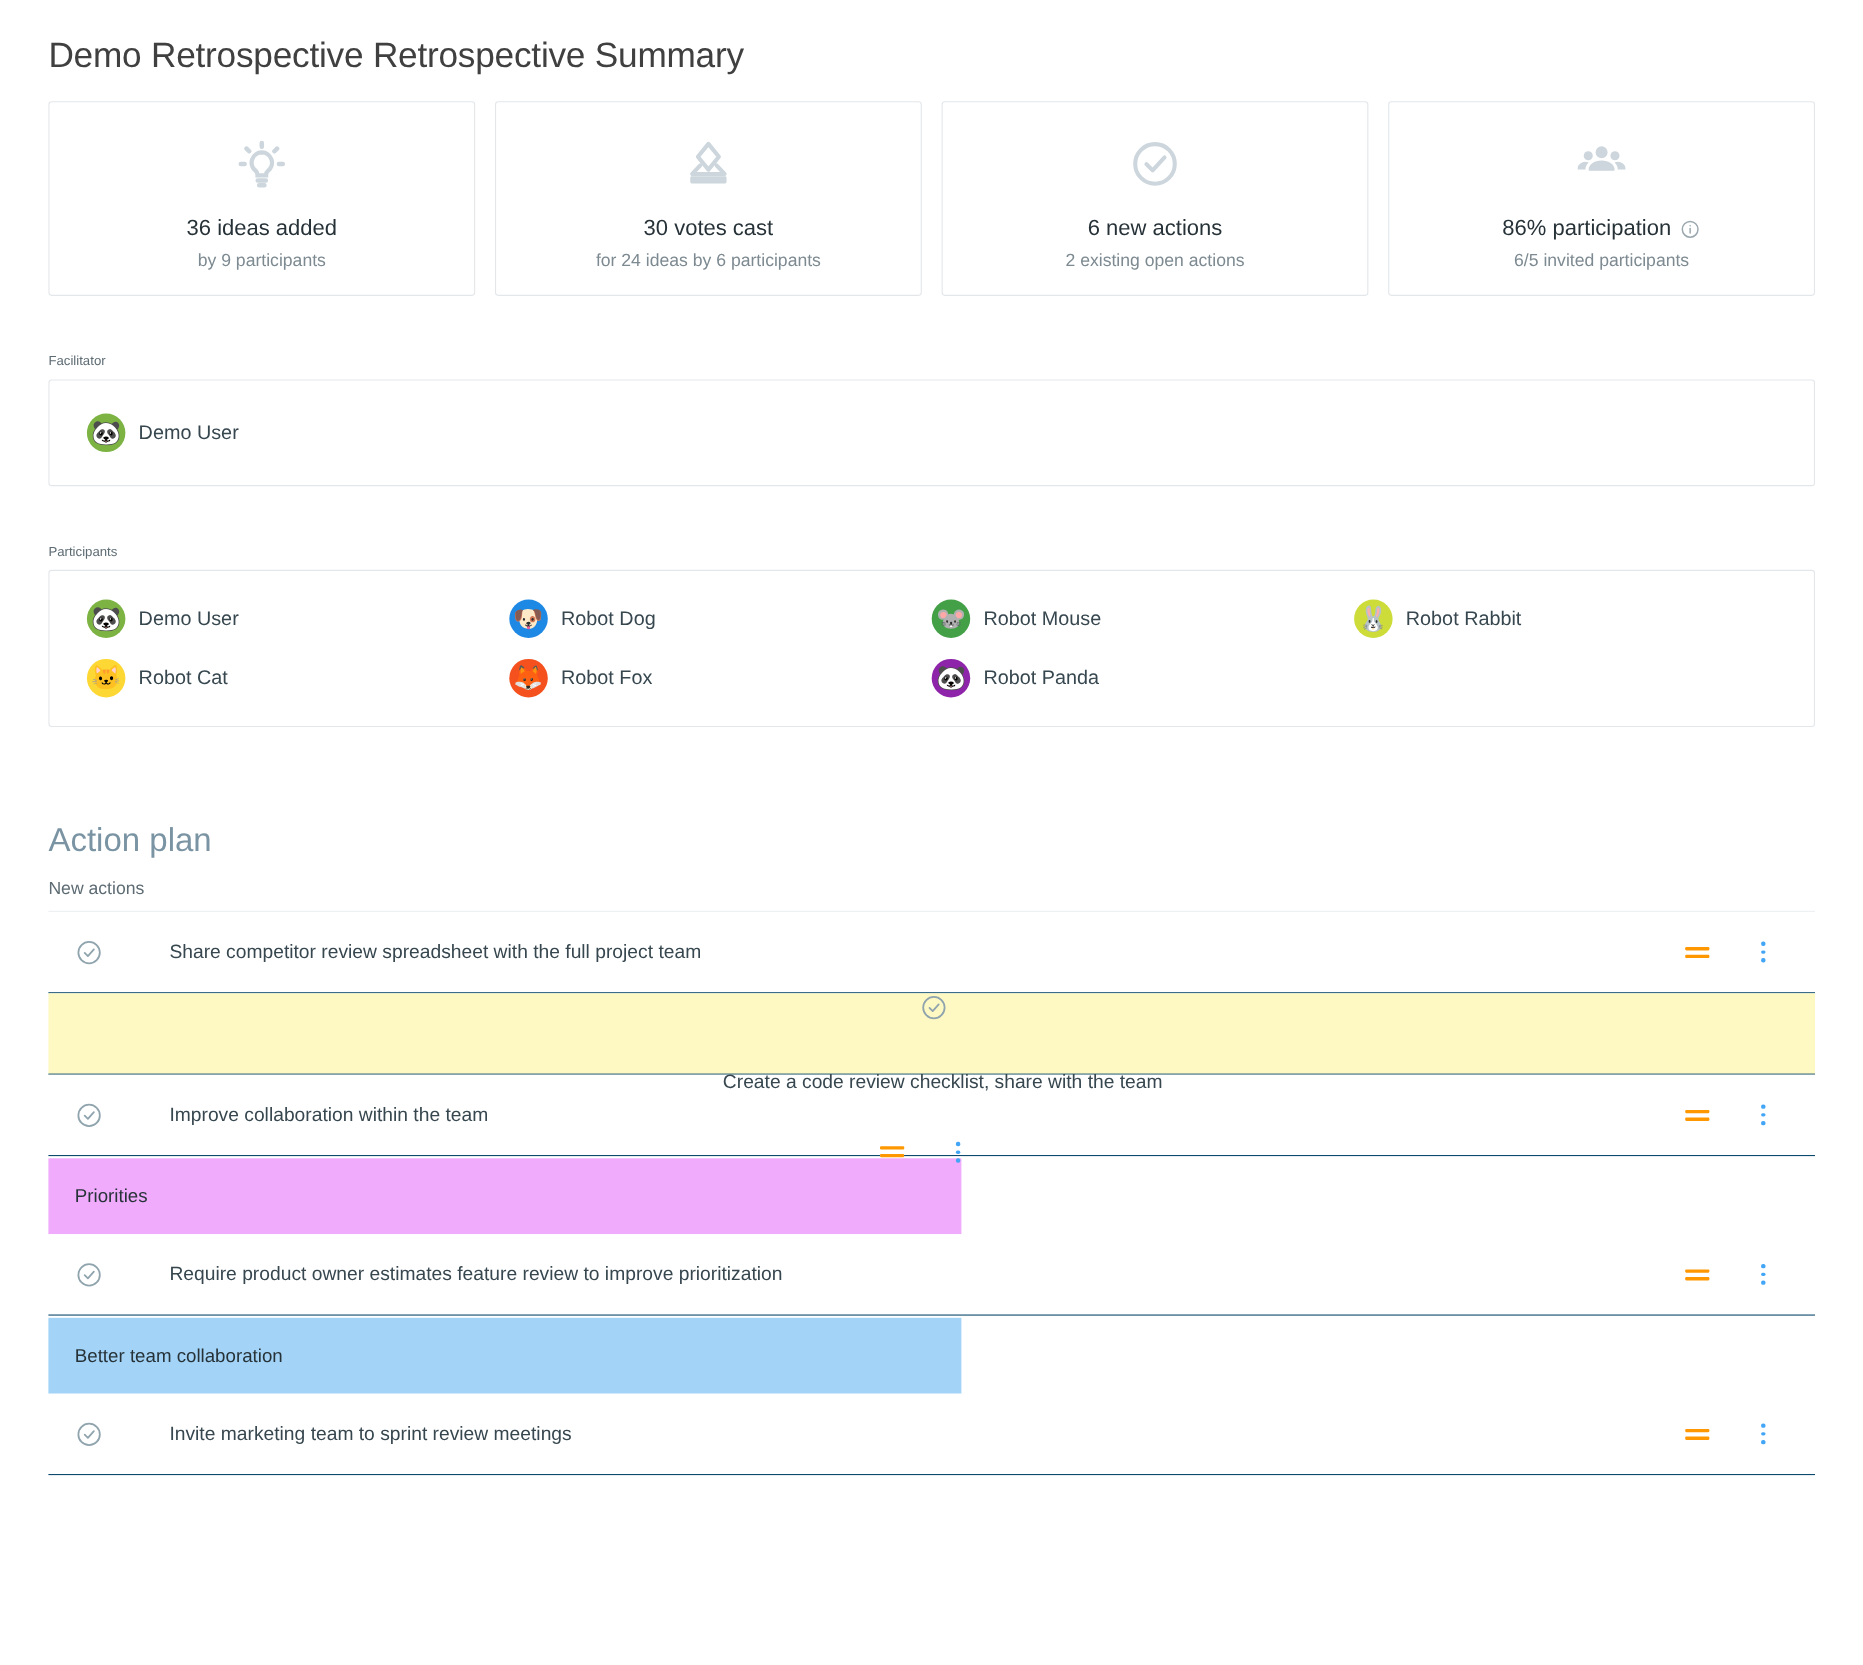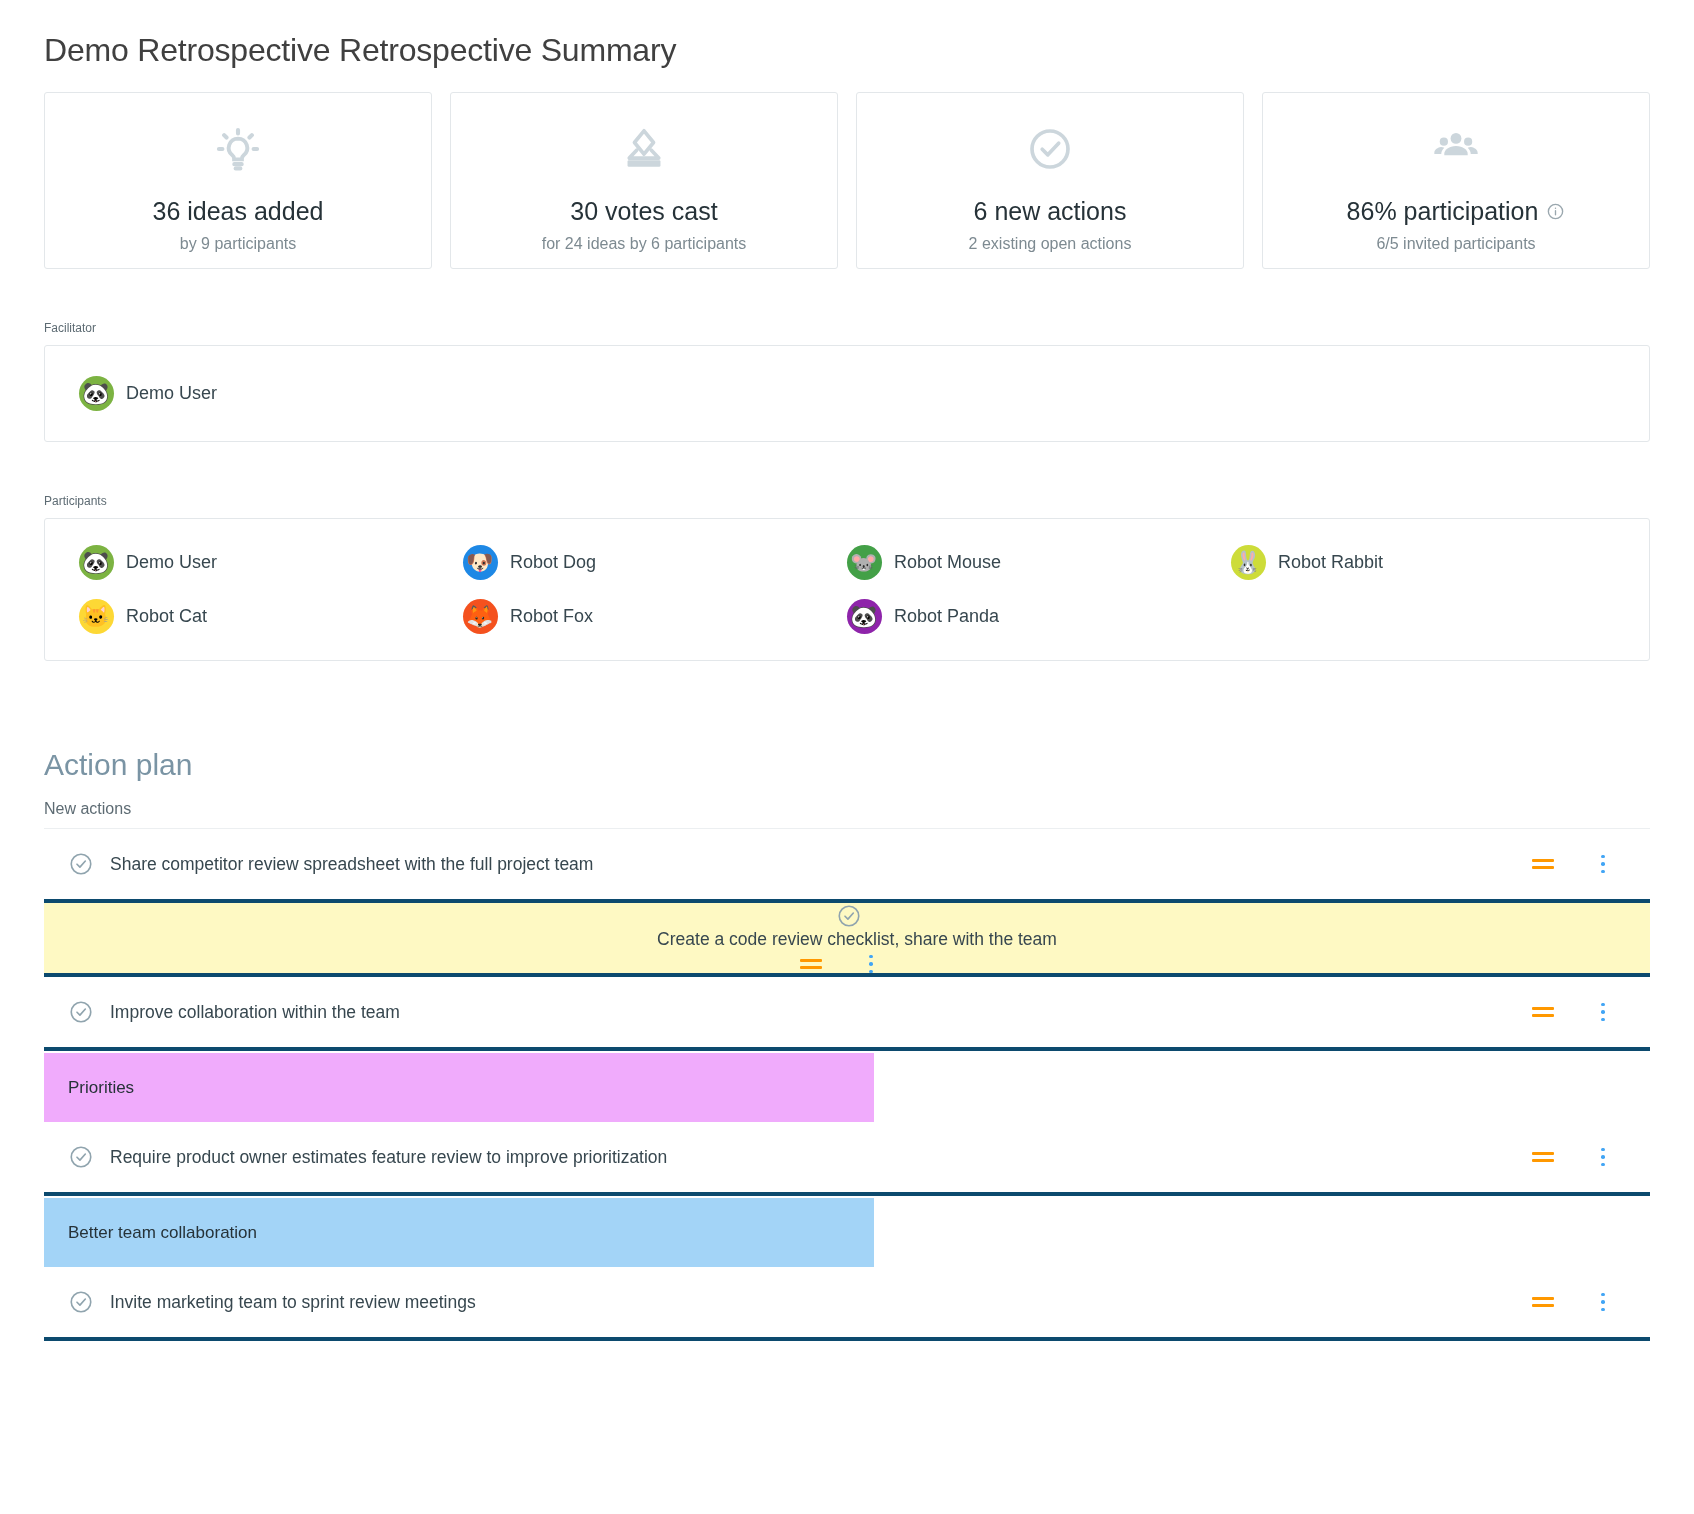--- a/index.html
+++ b/index.html
@@ -34,21 +34,21 @@
     height: 177px;
     display: flex;
     flex-direction: column;
     align-items: center;
     justify-content: flex-start;
     padding-top: 28px;
   }
   .stat-icon { width: 56px; height: 56px; color: #ccd6dc; display: flex; align-items: center; justify-content: center; }
   .stat-icon svg { display: block; }
   .stat-main {
-    font-size: 25px;
+    font-size: 20px;
     color: #263238;
     margin-top: 20px;
     font-weight: 400;
     display: flex;
     align-items: center;
     gap: 8px;
     white-space: nowrap;
   }
   .stat-sub {
     font-size: 16px;
@@ -97,22 +97,23 @@
     margin-bottom: 18px;
   }
   .subsection-label { font-size: 16px; color: #5d6b73; margin-bottom: 10px; }
 
   .action-list { border-top: 1px solid #eceff1; }
   .action-row {
     display: flex;
     align-items: center;
     height: 74px;
     padding: 0 20px 0 24px;
-    border-bottom: 4px solid #0c4a6e;
+    border-bottom: 1px solid #0c4a6e;
     background: #ffffff;
+    gap: 44px;
   }
   .action-row.alt { background: #fef9c3; flex-direction: column; }
   .check-icon { width: 26px; height: 26px; color: #90a4ae; flex: 0 0 auto; }
   .action-text { font-size: 17.5px; color: #37474f; margin-left: 16px; flex: 1 1 auto; white-space: nowrap; }
   .row-actions { display: flex; align-items: center; gap: 40px; flex: 0 0 auto; padding-right: 18px; }
   .priority-icon { color: #ff9800; display: flex; flex-direction: column; gap: 4px; width: 22px; }
   .priority-icon span { display: block; height: 3px; background: currentColor; border-radius: 1px; }
   .menu-icon { color: #42a5f5; display: flex; flex-direction: column; gap: 4px; align-items: center; width: 18px; }
   .menu-icon i { display: block; width: 3.5px; height: 3.5px; border-radius: 50%; background: currentColor; }
 

